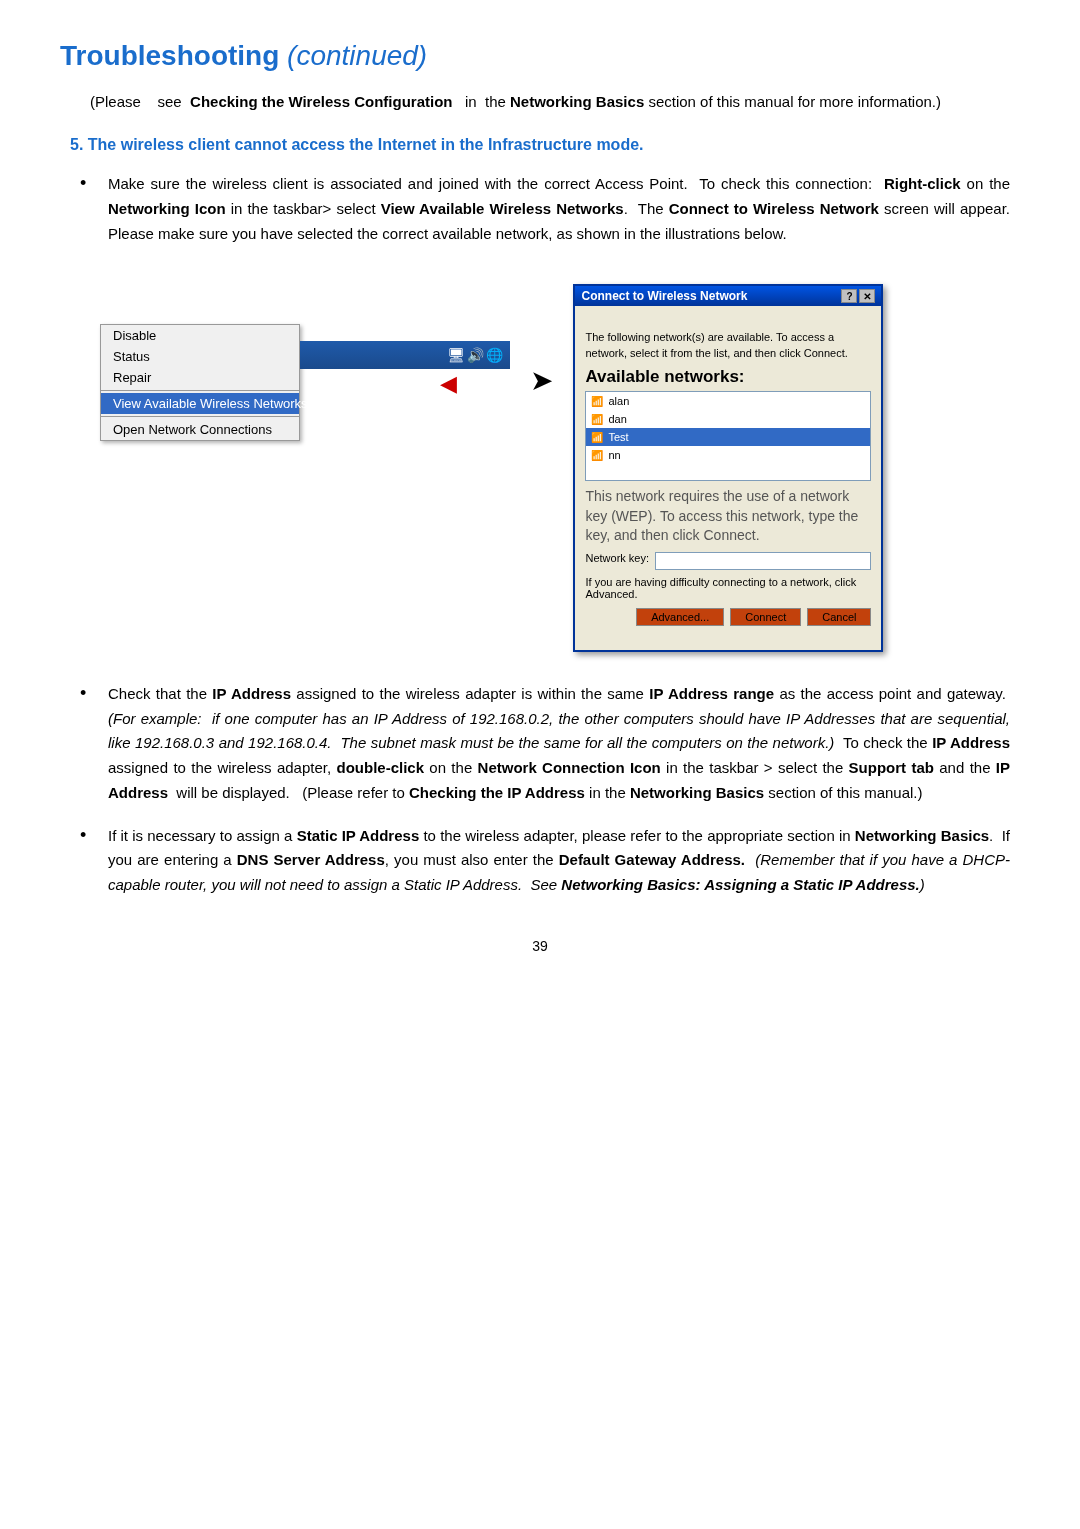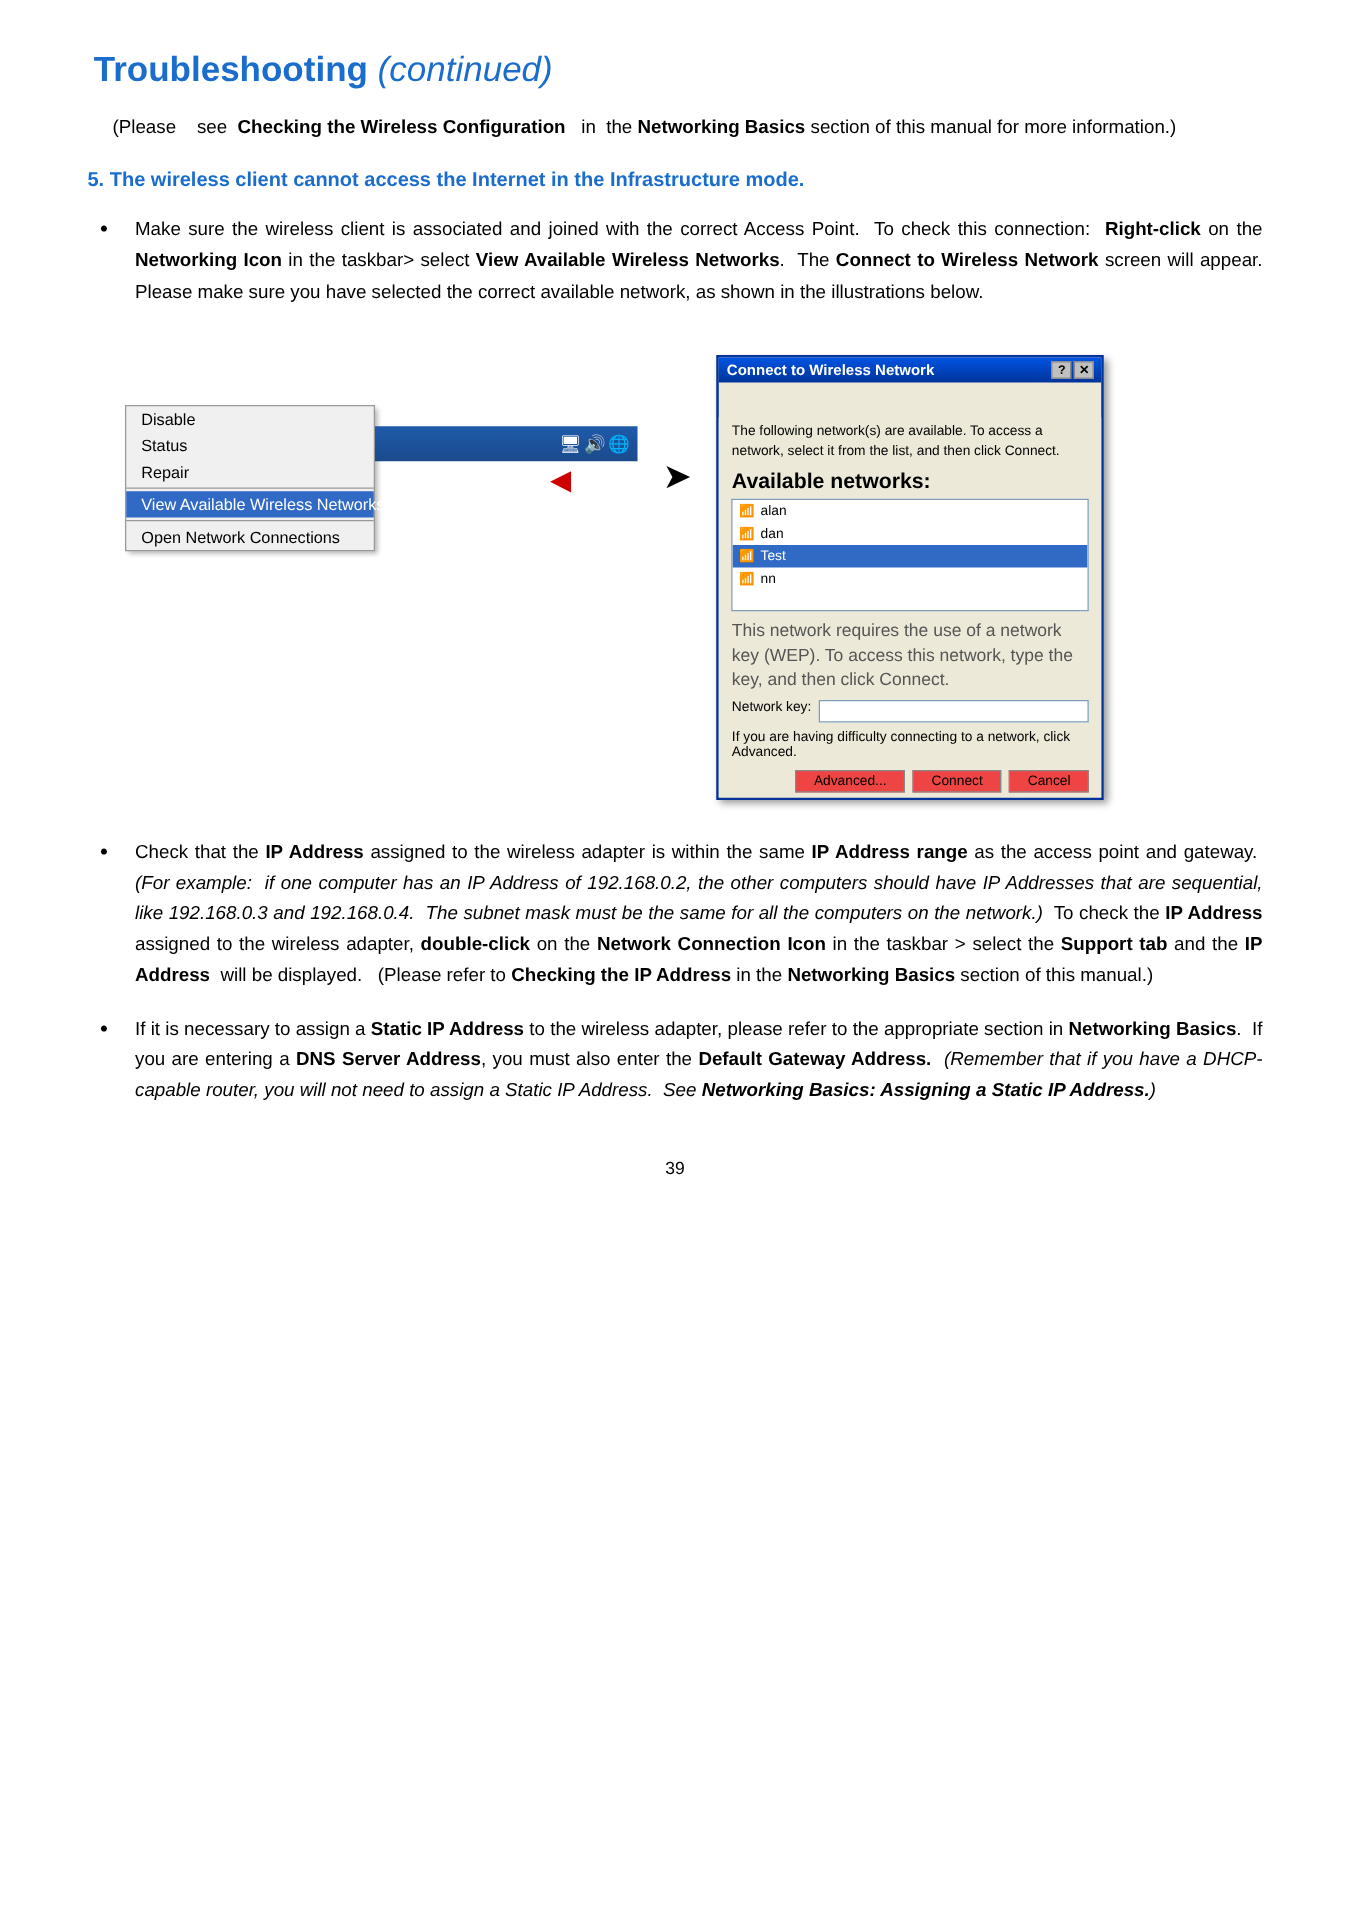--- a/index.html
+++ b/index.html
@@ -10,21 +10,20 @@
       color: #000;
       width: 1080px;
       min-height: 1529px;
       padding: 40px 60px 60px 60px;
     }
     .page-title {
       font-size: 28px;
       font-weight: bold;
       color: #1a6dcc;
       margin-bottom: 18px;
-      margin-left: 15px;
     }
     .page-title .italic-part {
       font-style: italic;
       font-weight: normal;
       color: #1a6dcc;
     }
     .intro-para {
       text-align: justify;
       margin-bottom: 22px;
       line-height: 1.6;
@@ -128,23 +127,22 @@
       color: #000;
       width: 16px;
       height: 14px;
       font-size: 10px;
       display: flex;
       align-items: center;
       justify-content: center;
       cursor: pointer;
     }
     .dialog-body {
-      padding: 4px 10px;
+      padding: 24px 10px;
       background: #ece9d8;
-      margin-top: 28px;
     }
     .dialog-desc {
       font-size: 11px;
       margin-bottom: 6px;
       line-height: 1.4;
       color: #000;
     }
     .dialog-label {
       font-size: 17px;
       font-weight: bold;
@@ -204,21 +202,21 @@
       color: #000;
       margin-bottom: 8px;
     }
     .dialog-buttons {
       display: flex;
       justify-content: flex-end;
       gap: 6px;
       margin-top: 4px;
     }
     .dialog-btn {
-      background: #ef4444;
+      background: #c2410c;
       border: 1px solid #888;
       font-size: 11px;
       padding: 2px 14px;
       cursor: pointer;
     }
     
     .taskbar-area {
       position: relative;
       margin-top: 4px;
     }

